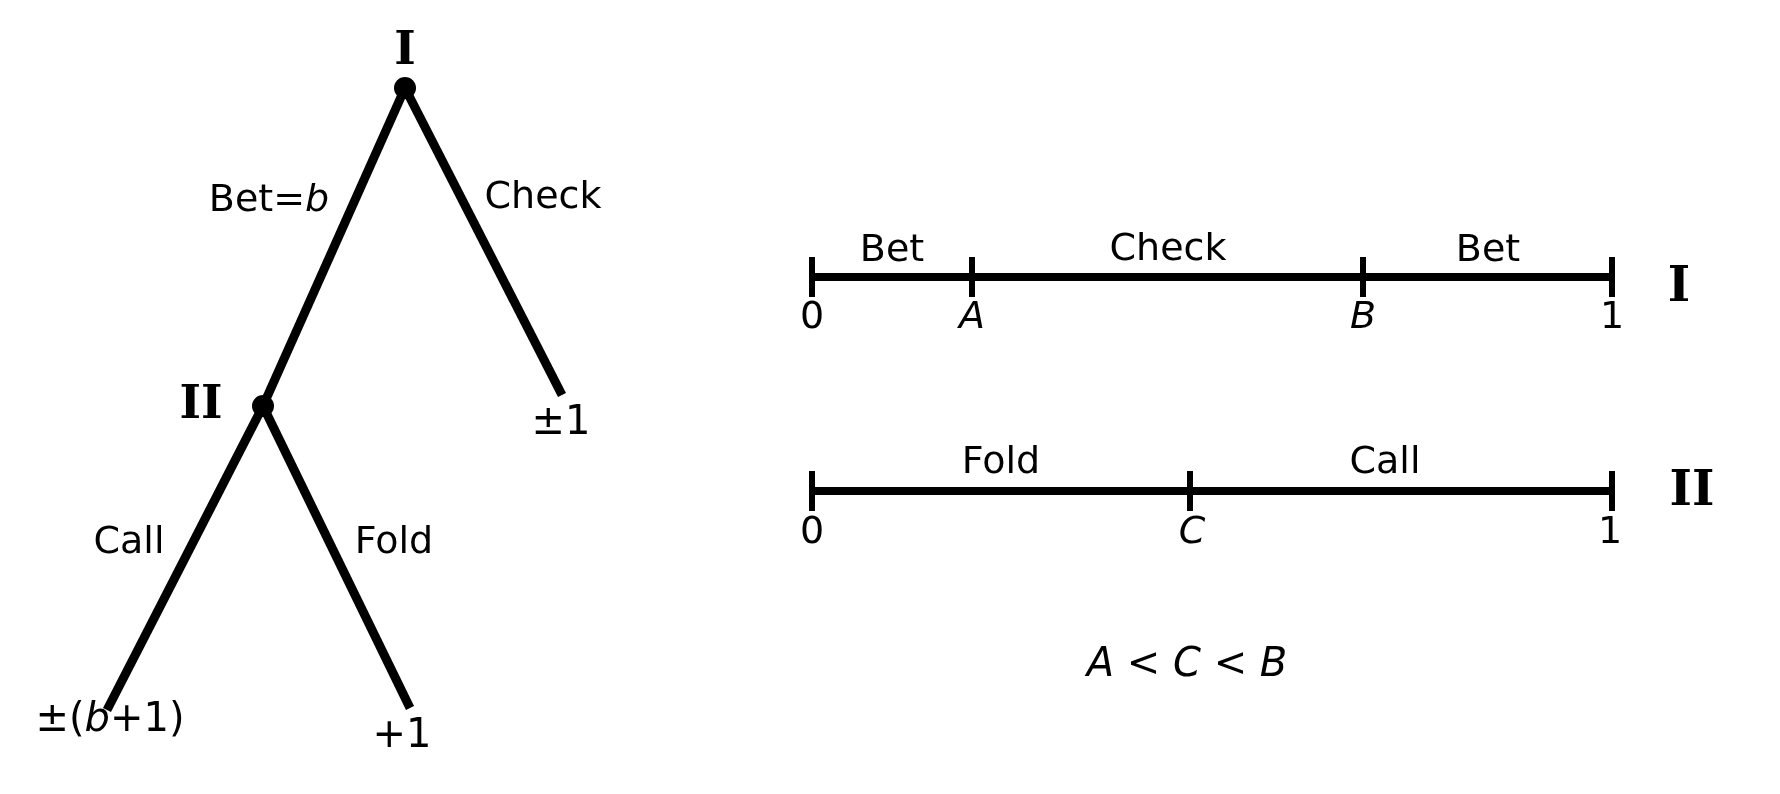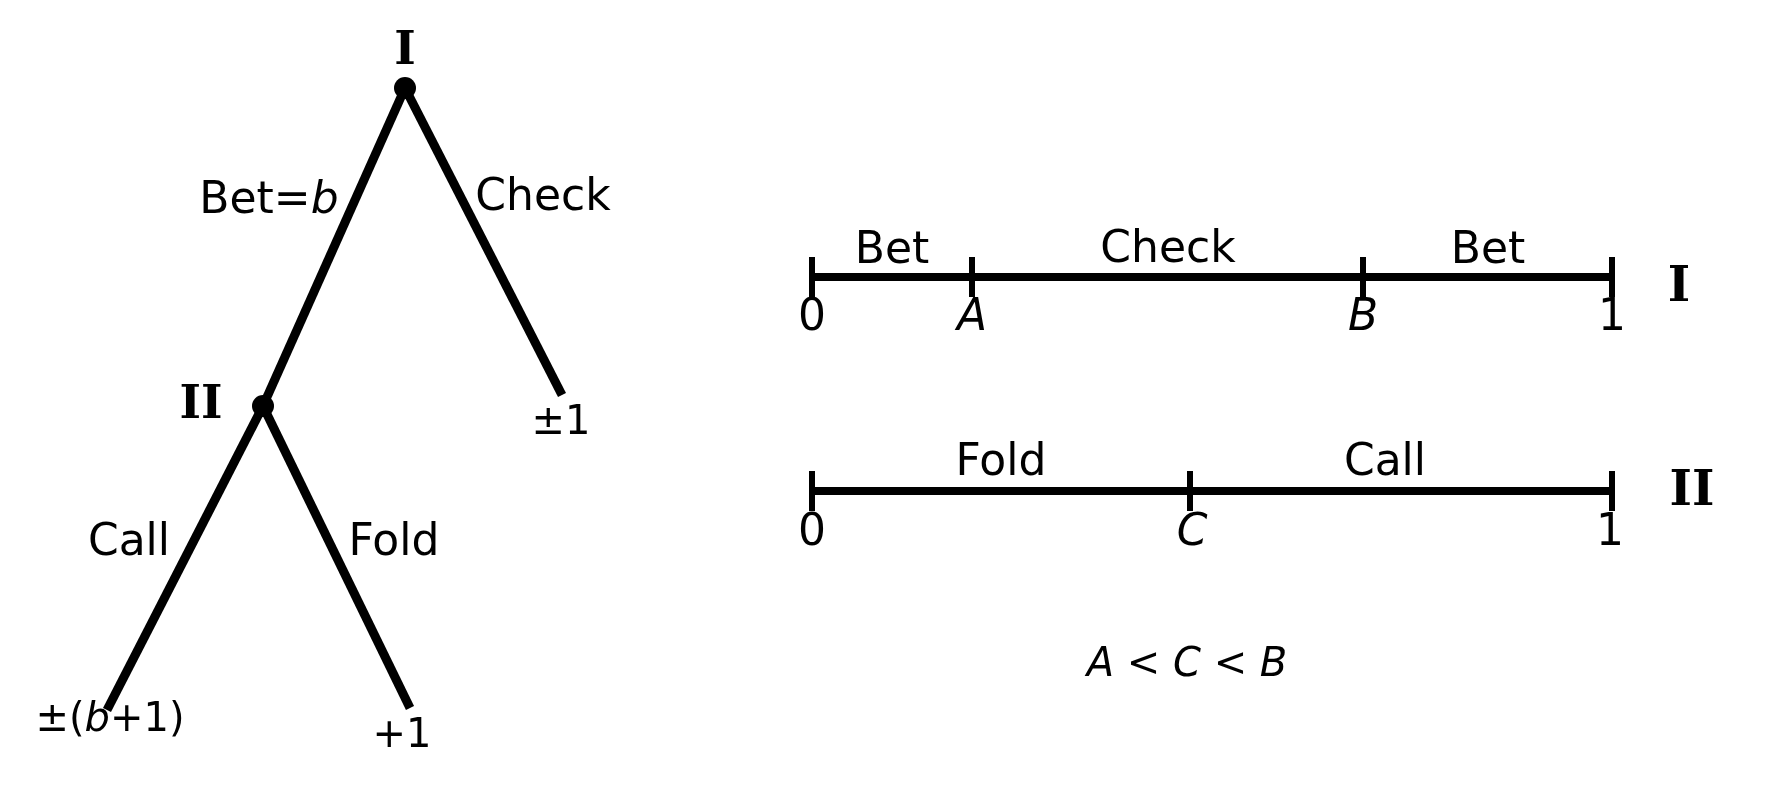--- a/index.html
+++ b/index.html
@@ -17,21 +17,21 @@
     overflow: hidden;
   }
   #strokes {
     position: absolute;
     left: 0;
     top: 0;
   }
   .lbl {
     position: absolute;
     transform: translate(-50%, -50%);
-    font-size: 44px;
+    font-size: 38px;
     line-height: 1;
     white-space: nowrap;
     color: #000000;
   }
   .payoff {
     font-size: 40px;
   }
   .roman {
     font-family: "DejaVu Serif", serif;
     font-weight: bold;

